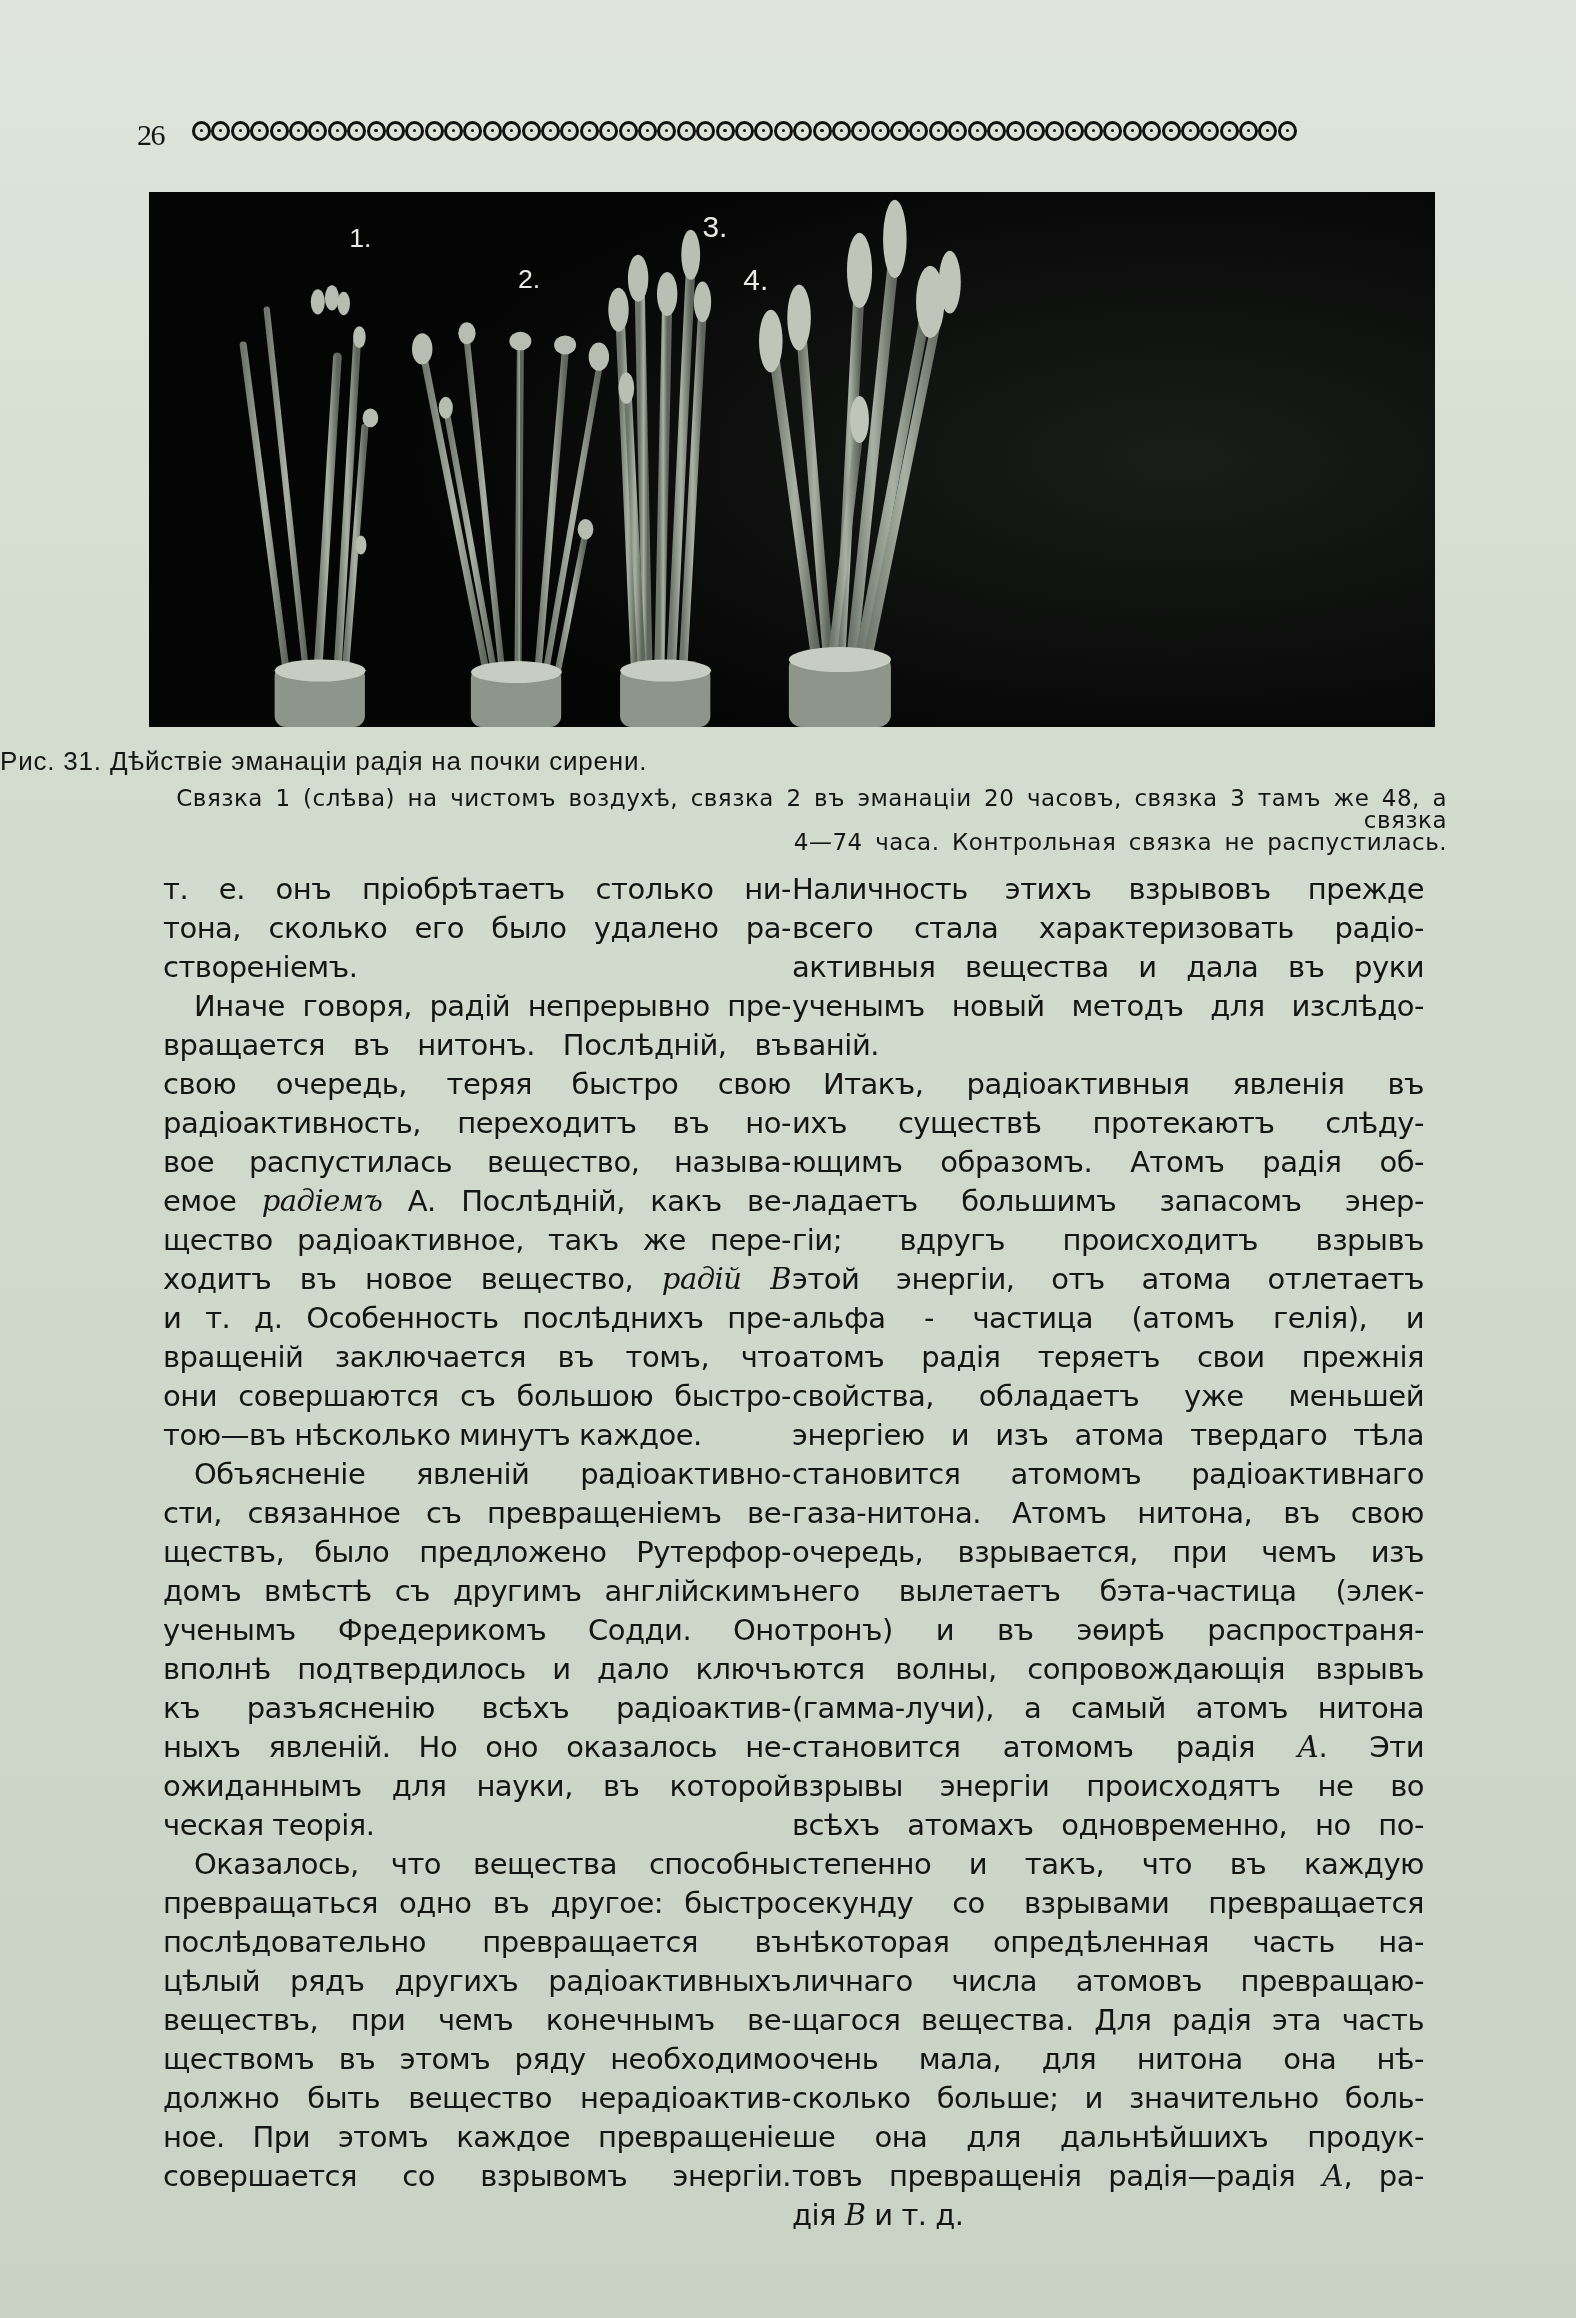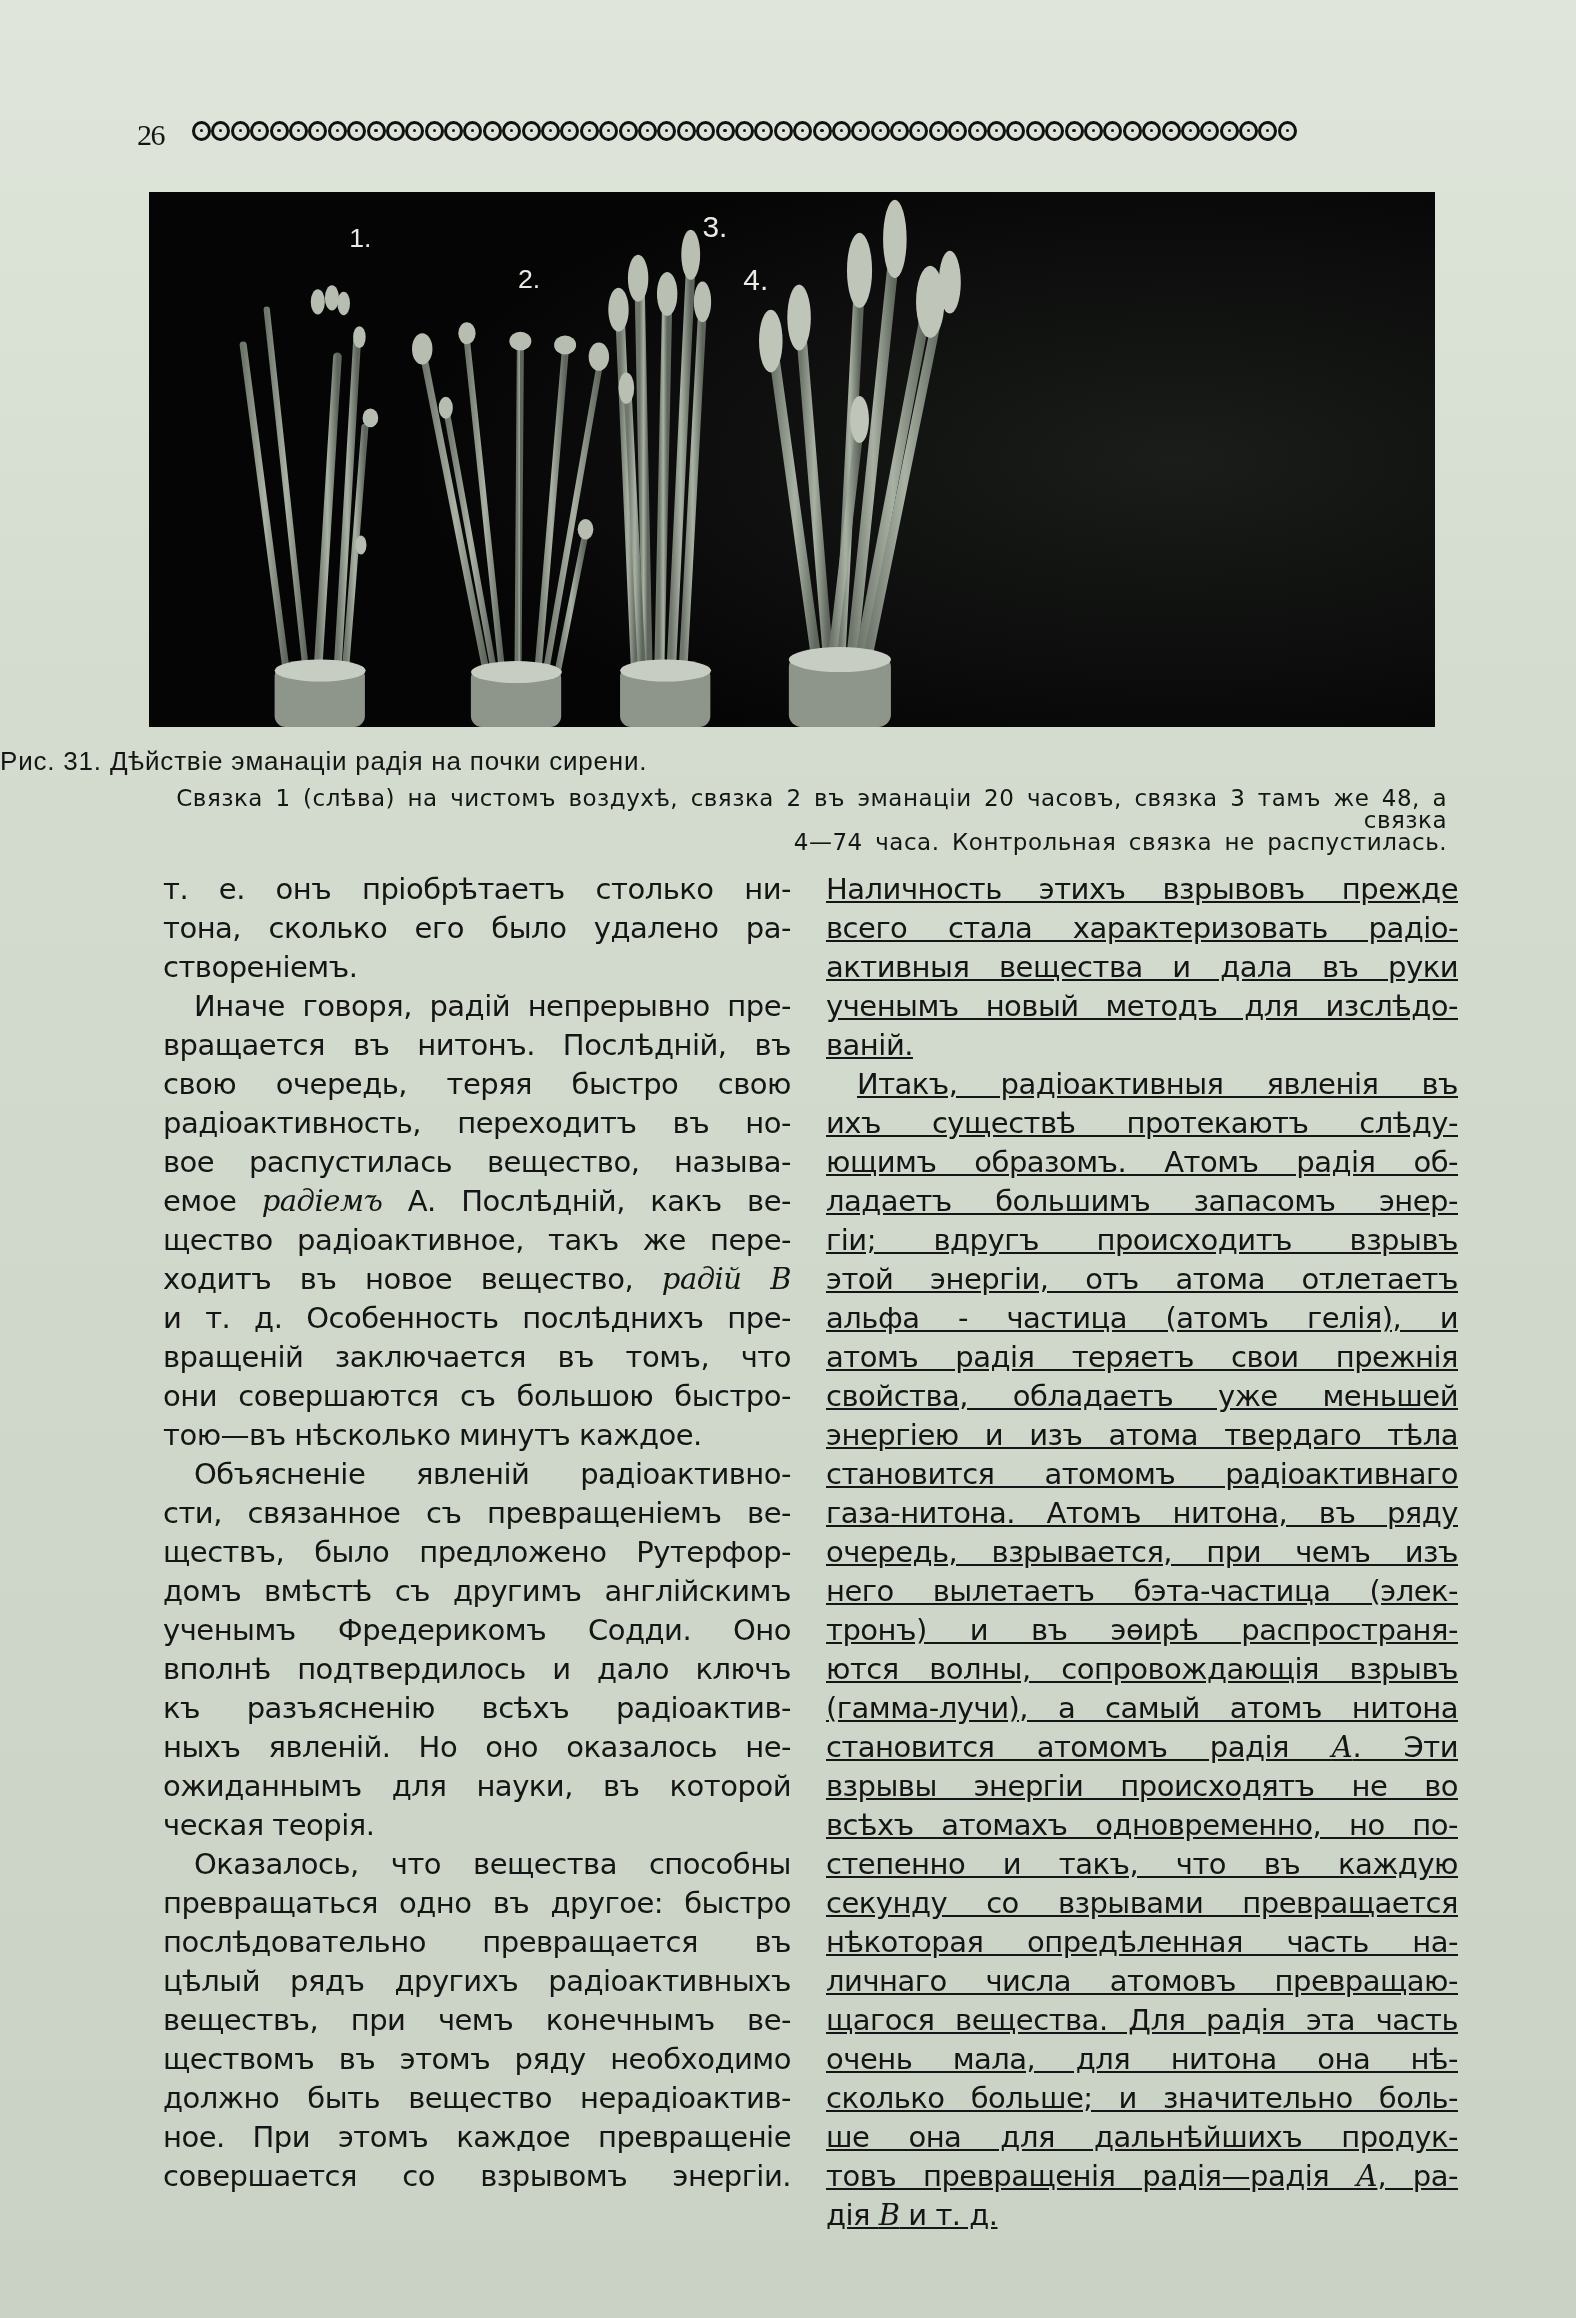--- a/index.html
+++ b/index.html
@@ -44,21 +44,21 @@
     position: absolute; left: 159px; width: 1288px; top: 787px; text-align: right;
     font-family: "DejaVu Sans", sans-serif; font-weight: normal; font-size: 23px;
     line-height: 22px; letter-spacing: 0.5px; word-spacing: 4.7px;
   }
   .col {
     position: absolute; top: 870px; width: 628px;
     font-family: "DejaVu Sans", sans-serif; font-size: 29px; line-height: 39px;
     letter-spacing: -0.5px;
   }
   .col.left { left: 163px; width: 628px; }
-  .col.right { left: 826px; width: 632px; text-decoration: underline; }
+  .col.right { left: 792px; width: 632px; }
   .col .line { display: block; text-align: justify; text-align-last: justify; white-space: nowrap; height: 39px; }
   .col .line.last { text-align-last: left; }
   .col .line.indent { padding-left: 31px; }
   .col em { font-family: "DejaVu Serif", serif; font-style: italic; }
 </style>
 </head>
 <body>
 
 <div class="header">
   <span class="page-num">26</span>
@@ -278,21 +278,21 @@
     <span class="line">ихъ существѣ протекаютъ слѣду-</span>
     <span class="line">ющимъ образомъ. Атомъ радія об-</span>
     <span class="line">ладаетъ большимъ запасомъ энер-</span>
     <span class="line">гіи; вдругъ происходитъ взрывъ</span>
     <span class="line">этой энергіи, отъ атома отлетаетъ</span>
     <span class="line">альфа - частица (атомъ гелія), и</span>
     <span class="line">атомъ радія теряетъ свои прежнія</span>
     <span class="line">свойства, обладаетъ уже меньшей</span>
     <span class="line">энергіею и изъ атома твердаго тѣла</span>
     <span class="line">становится атомомъ радіоактивнаго</span>
-    <span class="line">газа-нитона. Атомъ нитона, въ ряду</span>
+    <span class="line">газа-нитона. Атомъ нитона, въ свою</span>
     <span class="line">очередь, взрывается, при чемъ изъ</span>
     <span class="line">него вылетаетъ бэта-частица (элек-</span>
     <span class="line">тронъ) и въ эѳирѣ распространя-</span>
     <span class="line">ются волны, сопровождающія взрывъ</span>
     <span class="line">(гамма-лучи), а самый атомъ нитона</span>
     <span class="line">становится атомомъ радія <em>А</em>. Эти</span>
     <span class="line">взрывы энергіи происходятъ не во</span>
     <span class="line">всѣхъ атомахъ одновременно, но по-</span>
     <span class="line">степенно и такъ, что въ каждую</span>
     <span class="line">секунду со взрывами превращается</span>

